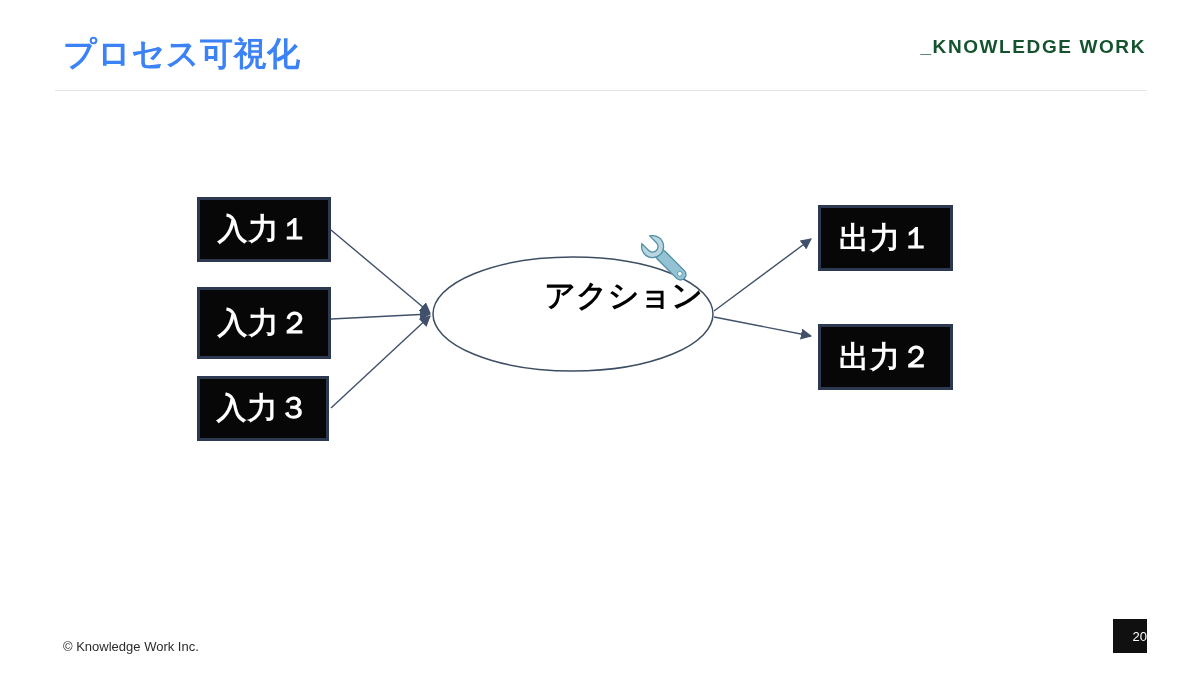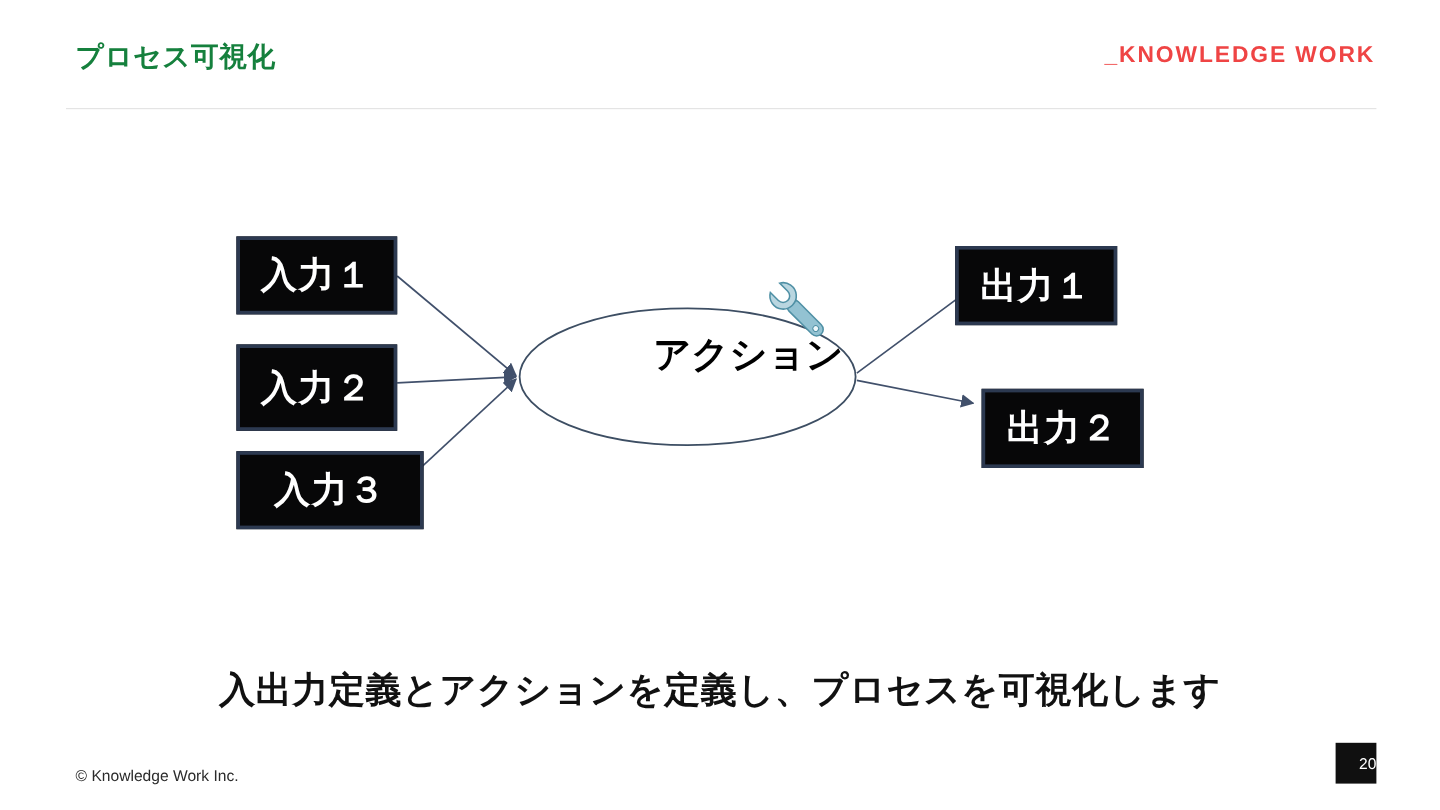--- a/index.html
+++ b/index.html
@@ -1,38 +1,38 @@
 <!DOCTYPE html>
 <html><head>
 <meta charset="utf-8">
 <style>
   html,body{margin:0;padding:0;background:#fff;}
   .slide{
     position:relative;width:1200px;height:675px;background:#ffffff;overflow:hidden;
     font-family:"Liberation Sans","DejaVu Sans",sans-serif;
   }
   .title{
-    position:absolute;left:63px;top:32px;font-size:23px;font-weight:700;color:#15803d;
+    position:absolute;left:63px;top:32px;font-size:33px;font-weight:700;color:#3b82f6;
     letter-spacing:0.5px;
   }
   .logo{
     position:absolute;right:54px;top:36px;font-size:19px;font-weight:800;
-    letter-spacing:1.6px;color:#ef4444;white-space:nowrap;
+    letter-spacing:1.6px;color:#14532d;white-space:nowrap;
   }
   .divider{position:absolute;left:55px;width:1092px;top:90px;height:1px;background:#e4e4e4;}
   .diagram-svg{position:absolute;left:0;top:0;z-index:1;}
   .node{
     position:absolute;z-index:2;background:#070708;border:3px solid #2c3950;
     color:#ffffff;font-size:30px;font-weight:700;display:flex;align-items:center;
     justify-content:center;box-sizing:border-box;letter-spacing:1px;
   }
   .node-in1{left:197px;top:197px;width:134px;height:65px;}
   .node-in2{left:197px;top:287px;width:134px;height:72px;}
-  .node-in3{left:197px;top:376px;width:156px;height:65px;}
-  .node-out1{left:796px;top:205px;width:135px;height:66px;}
+  .node-in3{left:197px;top:376px;width:132px;height:65px;}
+  .node-out1{left:818px;top:205px;width:135px;height:66px;}
   .node-out2{left:818px;top:304px;width:135px;height:66px;margin-top:20px;}
   .action-label{
     position:absolute;z-index:2;left:443px;top:277px;width:260px;text-align:right;
     font-size:31px;font-weight:700;line-height:1.22;color:#000;
   }
   .message{
     position:absolute;left:0;width:1200px;top:555px;text-align:center;
     font-size:30px;font-weight:700;color:#111;letter-spacing:0.5px;
   }
   .footer-copyright{position:absolute;left:63px;top:639px;font-size:13px;color:#2b2b2b;}
@@ -88,20 +88,19 @@
     <div>アクション</div>
   </div>
 
   <div class="node node-out1">
     <span>出力１</span>
   </div>
   <div class="node node-out2">
     <span>出力２</span>
   </div>
 
-  <div class="message">入出力定義とアクションを定義し、プロセスを可視化します</div>
 
   <div class="footer-copyright">© Knowledge Work Inc.</div>
   <div class="page-badge">
     <span>20</span>
   </div>
 
 </div>
 
 </body></html>

